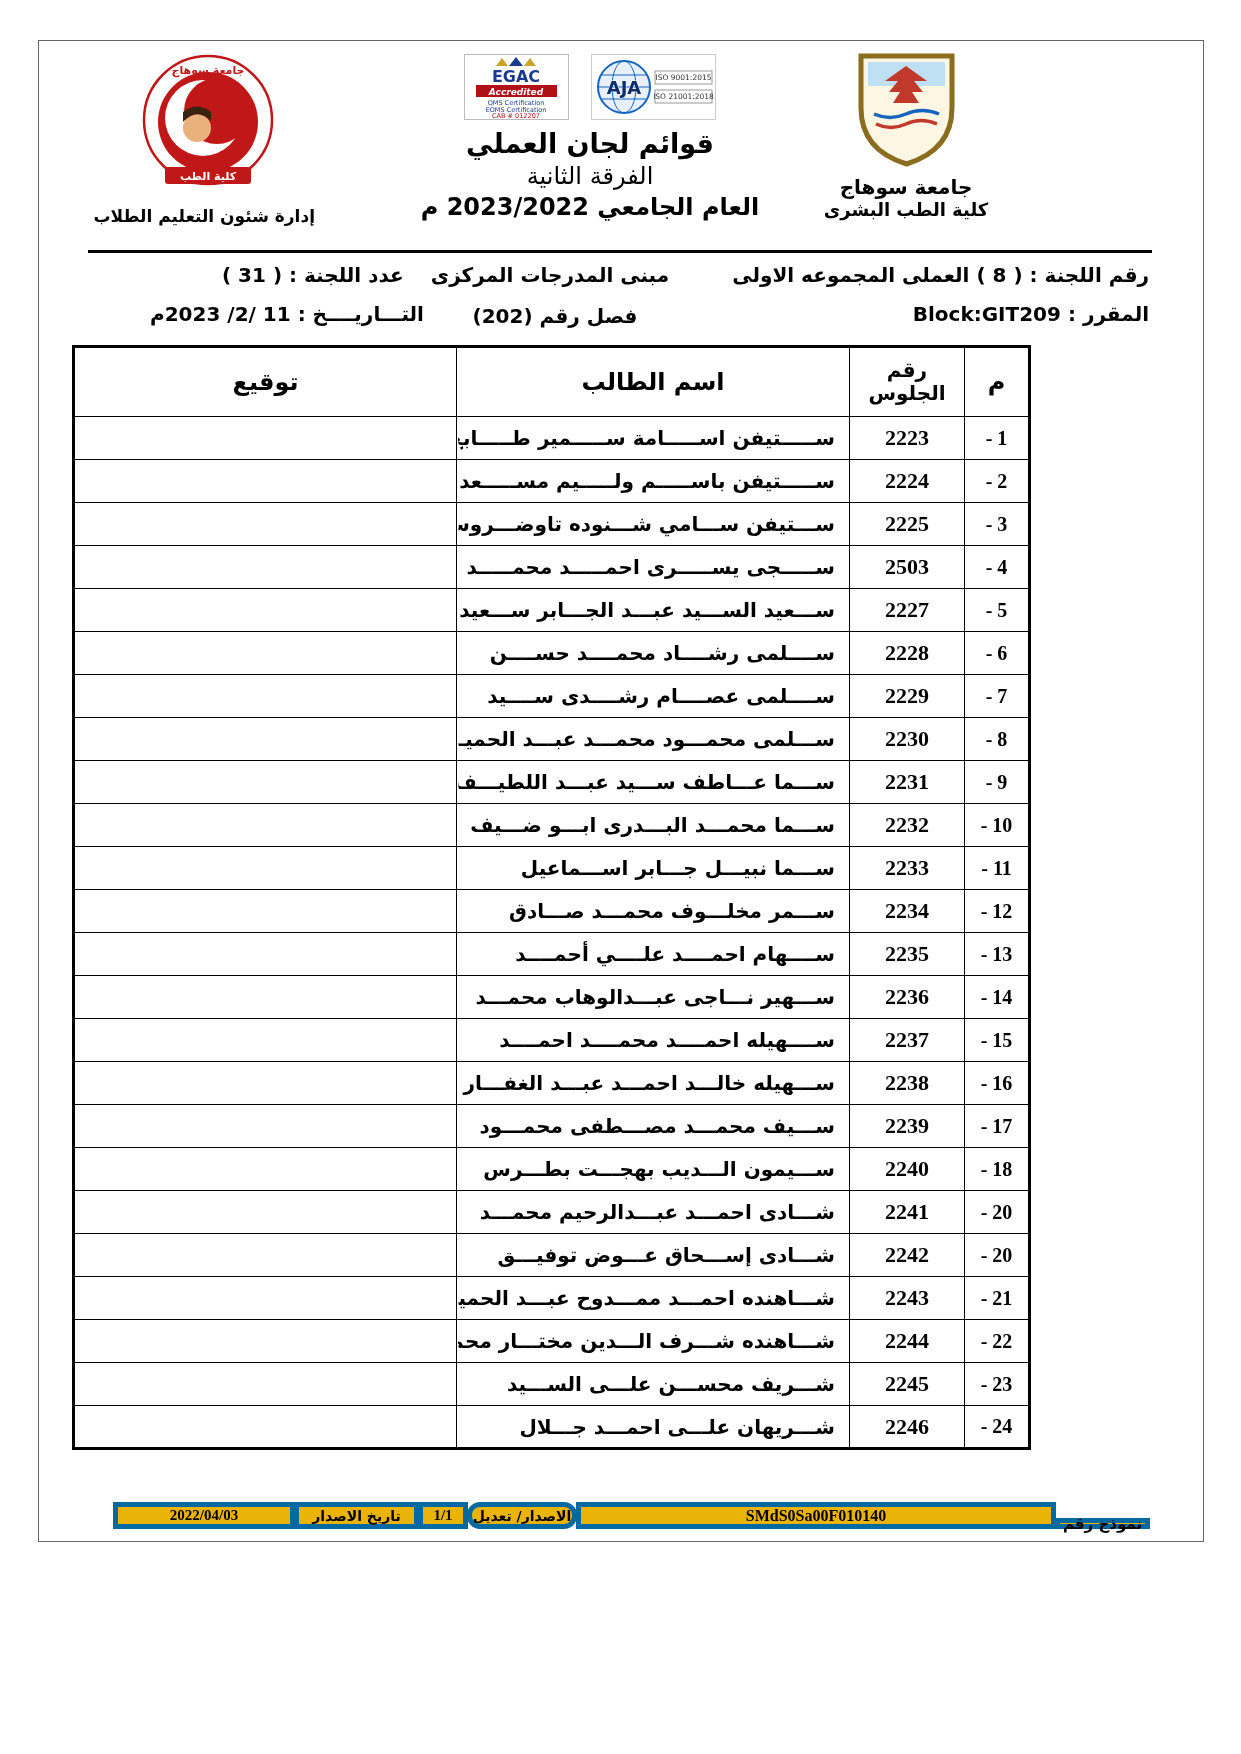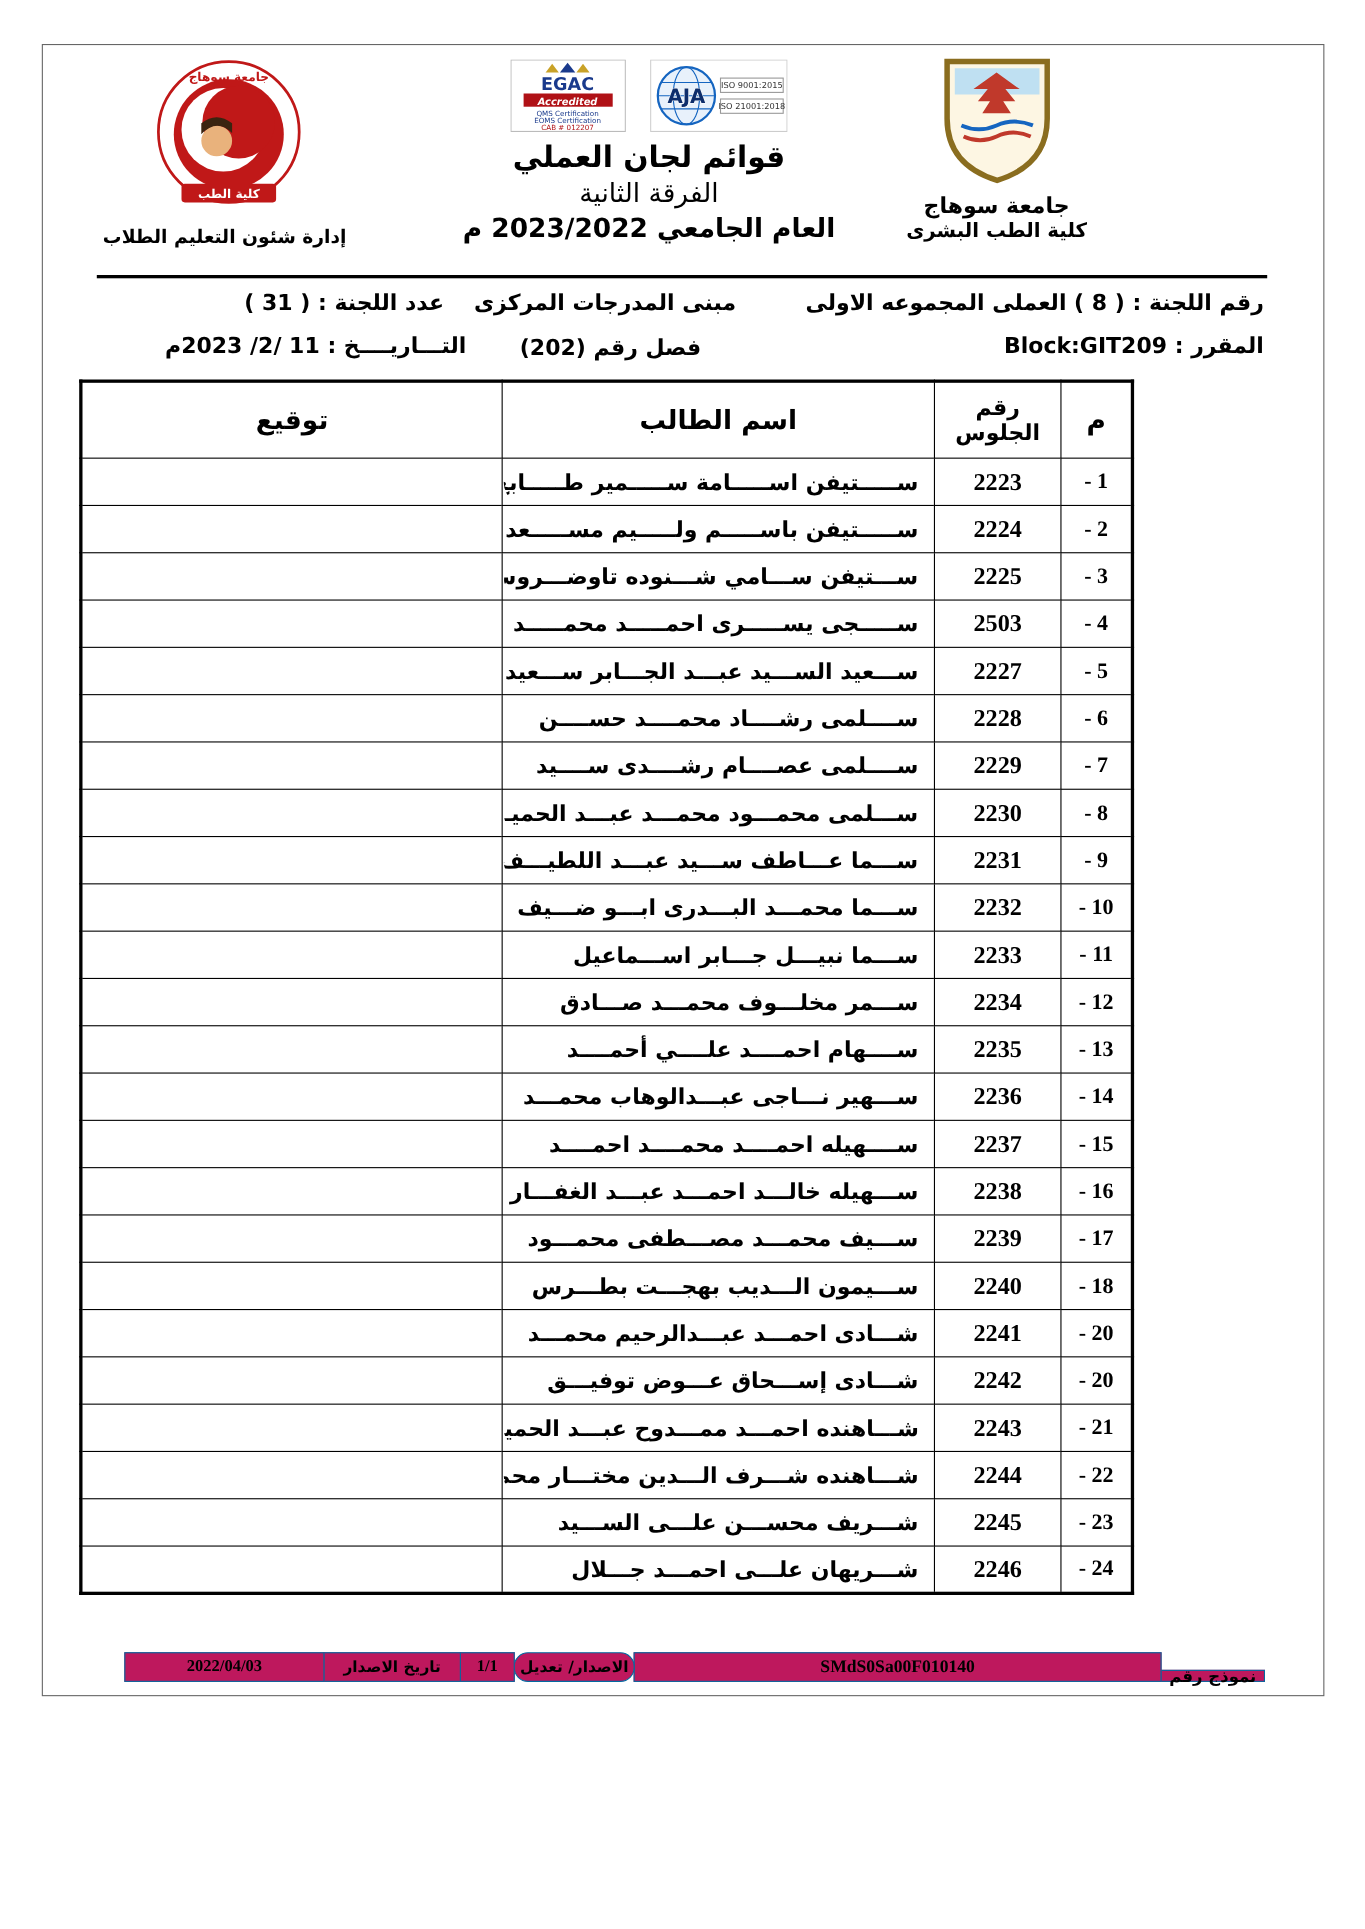--- a/index.html
+++ b/index.html
@@ -58,22 +58,22 @@
   td.c-seat { font-size: 22px; font-weight: bold; text-align: center; font-family: "Liberation Serif", serif; }
   td.c-name { font-size: 20px; font-weight: bold; text-align: right; padding-right: 14px; white-space: nowrap; overflow: hidden; border-radius: 21px; }
   td.c-sig  { background: #fff; }
 
   
   .footer {
     position: absolute; top: 1502px; left: 113px; width: 1037px; height: 27px;
     display: flex; direction: rtl; align-items: stretch; font-weight: bold;
   }
   .fcell {
-    border: 1px solid #0369a1; display: flex; align-items: center; justify-content: center;
-    font-size: 14px; white-space: nowrap; background: #be185d;
+    border: 5px solid #0369a1; display: flex; align-items: center; justify-content: center;
+    font-size: 14px; white-space: nowrap; background: #eab308;
   }
   .fcell + .fcell { margin-right: -1px; }
   .f-label { width: 95px;  font-size: 15px; margin-top: 16px; }
   .f-code  { width: 480px; font-size: 16px; font-family: "Liberation Serif", serif; }
   .f-ver   { width: 110px; border-radius: 13px; }
   .f-vv    { width: 50px;  font-family: "Liberation Serif", serif; font-size: 15px; }
   .f-dl    { width: 125px; }
   .f-dv    { flex: 1;      font-family: "Liberation Serif", serif; font-size: 15px; }
 </style>
 </head>

